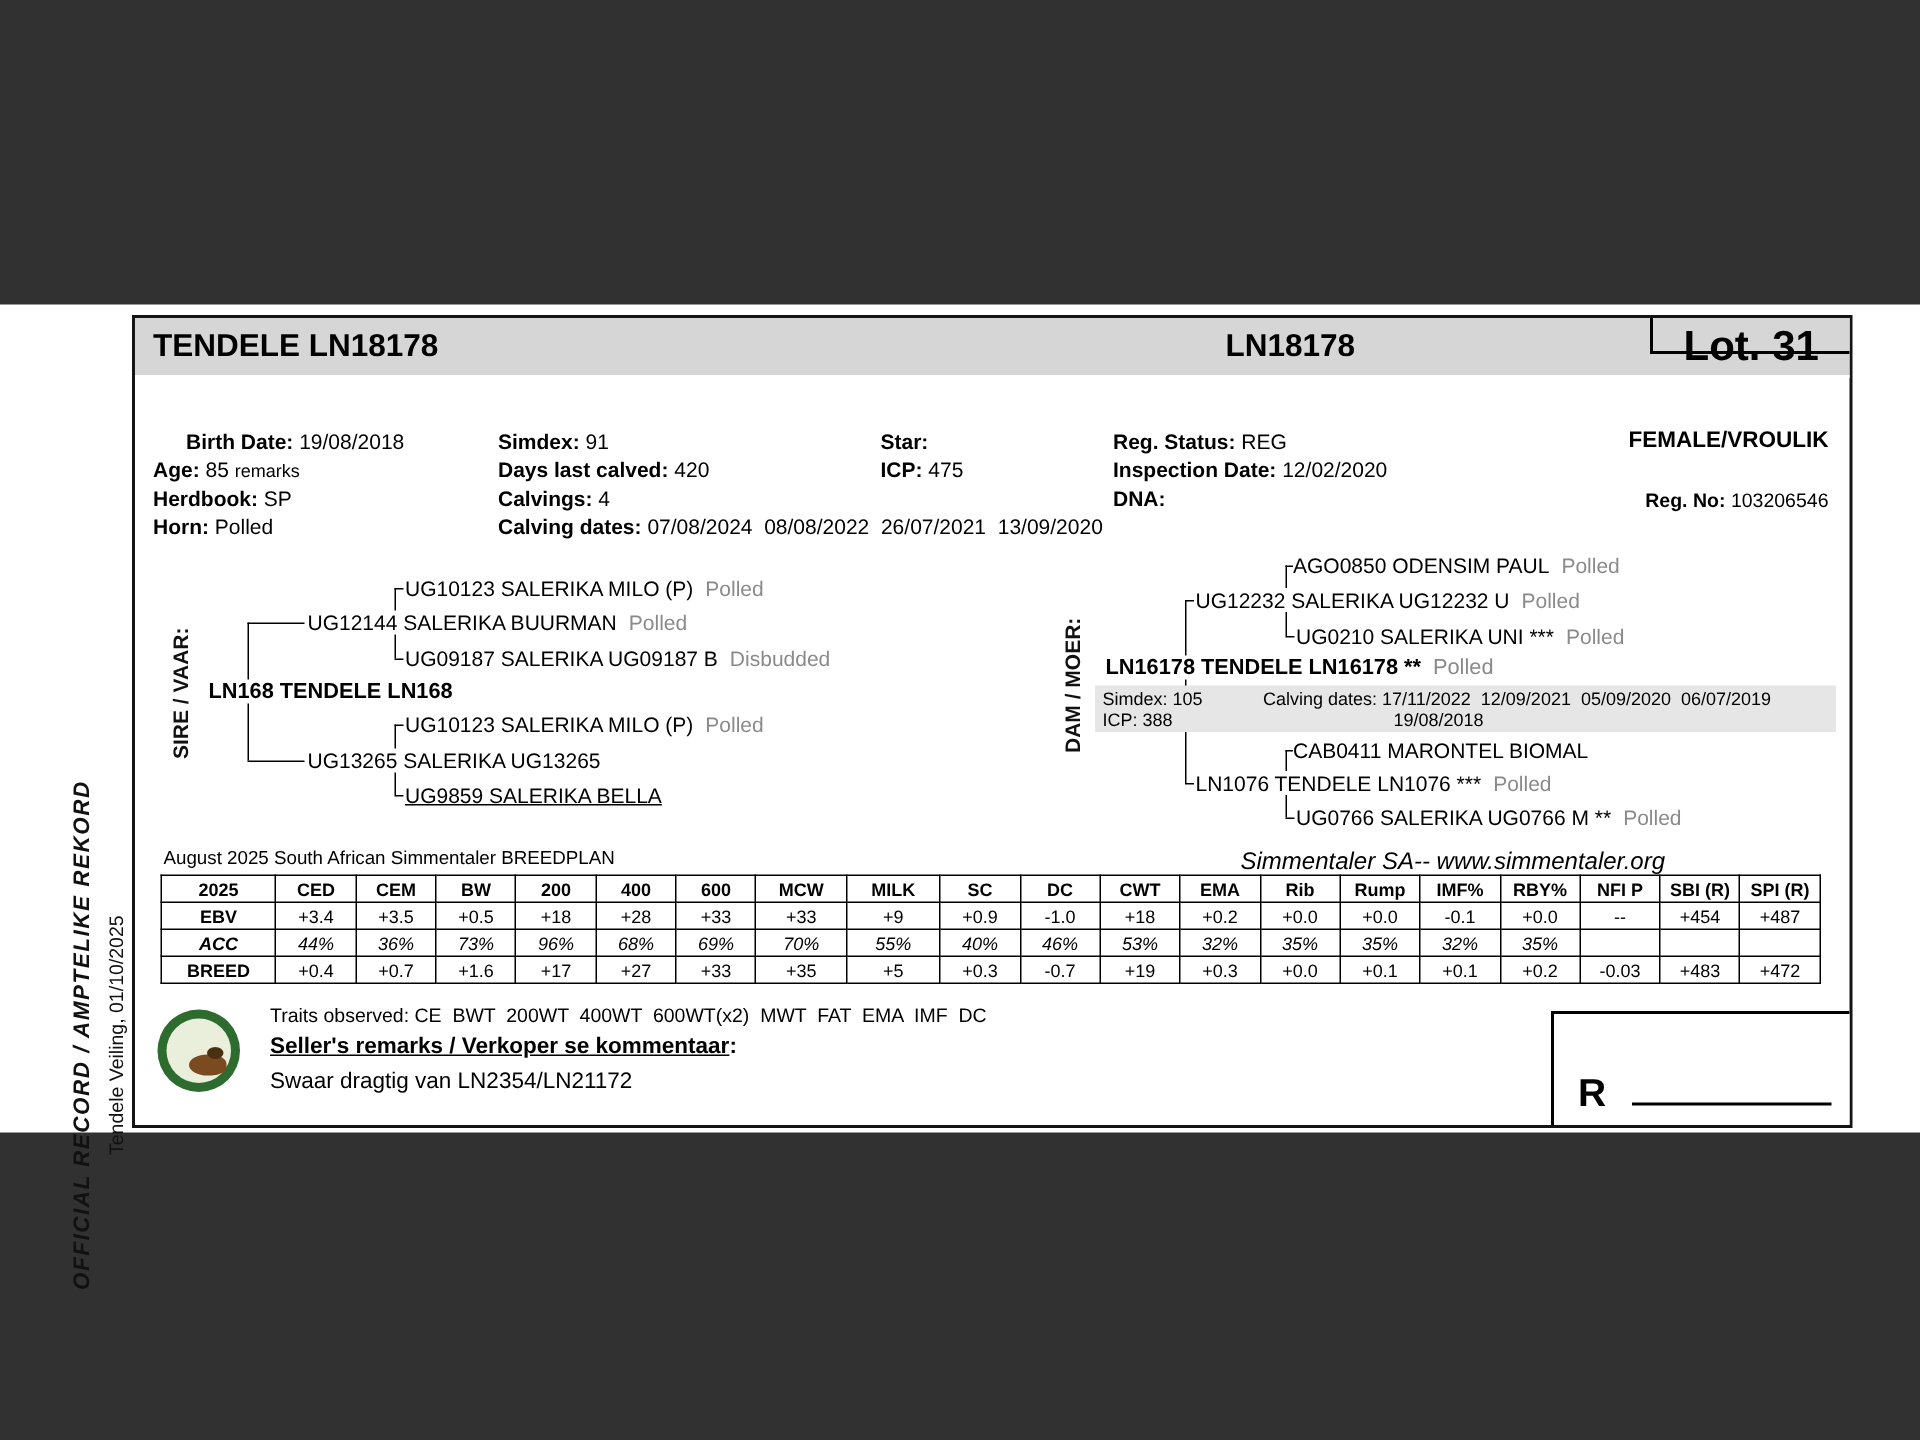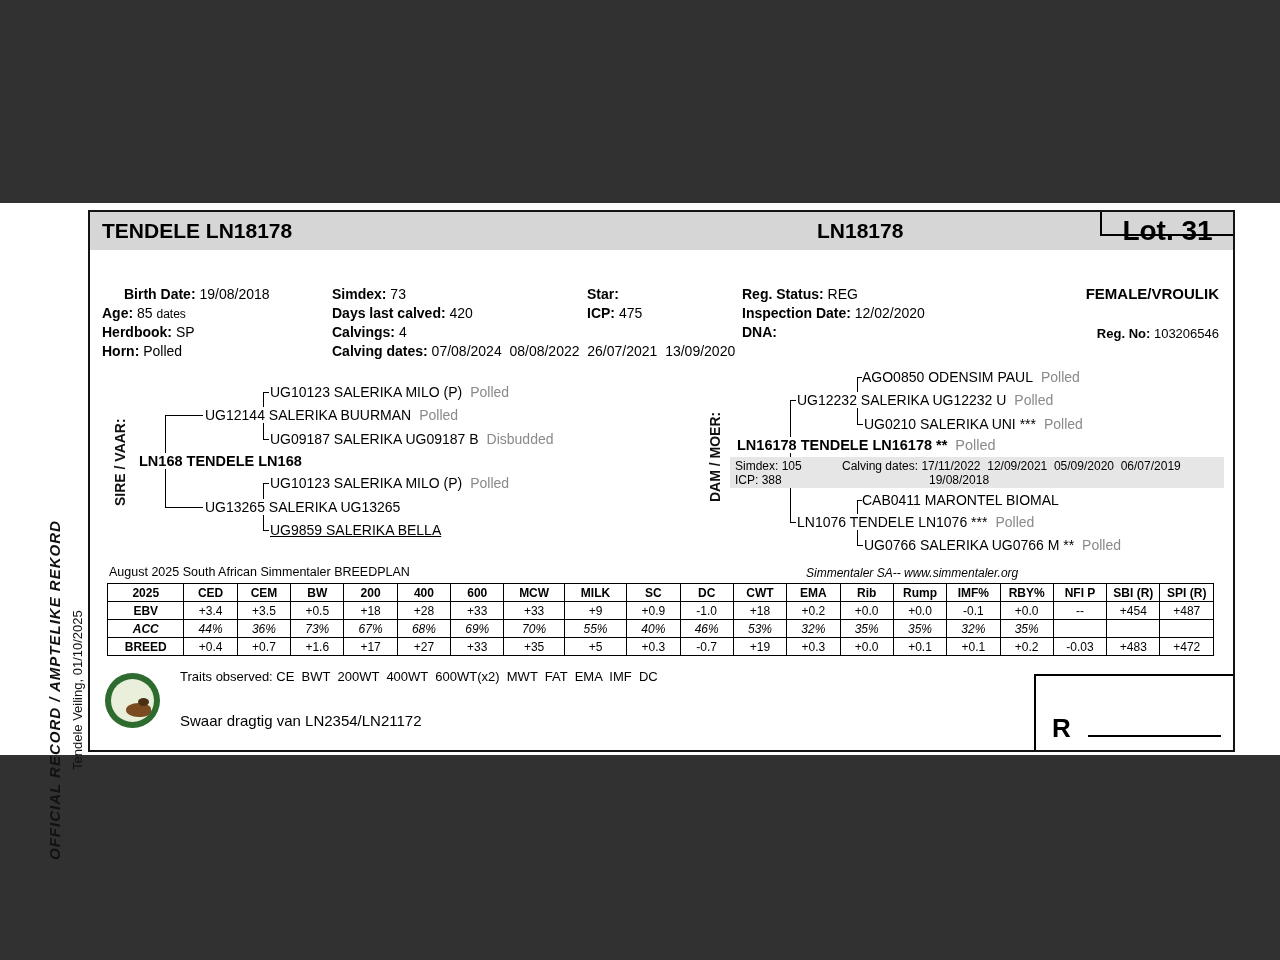--- a/index.html
+++ b/index.html
@@ -36,21 +36,21 @@
   .pnode .tag { color:#8a8a8a; margin-left:8px; }
   .pbold { font-weight:bold; font-size:14.5px; }
   .vl { position:absolute; width:1px; background:#000; }
   .hl { position:absolute; height:1px; background:#000; }
   .plabel { position:absolute; font-weight:bold; font-size:14px; text-align:center; color:#111; }
   .damstrip { position:absolute; left:640px; top:245px; width:494px; height:31px; background:#e6e6e6; }
   .damstrip span { position:absolute; font-size:12px; white-space:pre; }
 
   
   .cap-left { position:absolute; left:19px; top:353px; font-size:12.5px; }
-  .cap-right { position:absolute; left:716px; top:354px; font-size:12px; font-style:italic; }
+  .cap-right { position:absolute; left:737px; top:354px; font-size:16px; font-style:italic; }
   .bp { position:absolute; left:17px; top:371px; width:1107px; border-collapse:collapse; table-layout:fixed; font-size:12px;border-radius:30px; }
   .bp th, .bp td { border:1px solid #000; height:18px; text-align:center; padding:0 1px; overflow:hidden; white-space:nowrap; }
   .bp th { font-weight:bold; }
   .r-ebv td { font-weight:normal;text-align:center; }
   .r-acc th, .r-acc td { font-style:italic; }
   .r-acc th { font-weight:bold; }
   .r-breed td { font-weight:normal; }
 
   
   .logo { position:absolute; left:15px; top:461px; width:55px; height:55px; border-radius:50%; background:#2d6b2f; }
@@ -77,26 +77,26 @@
 
   <div class="hdr">
     <span class="hdr-title">TENDELE LN18178</span>
     <span class="hdr-id">LN18178</span>
     <div class="lotbox">
       <span>Lot. 31</span>
     </div>
   </div>
 
   <span class="icell" style="left:12px; top:74px;margin-left:22px;"><b>Birth Date:</b> <span>19/08/2018</span></span>
-  <span class="icell" style="left:242px; top:74px;"><b>Simdex:</b> <span>73</span></span>
+  <span class="icell" style="left:242px; top:74px;"><b>Simdex:</b> <span>91</span></span>
   <span class="icell" style="left:497px; top:74px;"><b>Star:</b> <span></span></span>
   <span class="icell" style="left:652px; top:74px;"><b>Reg. Status:</b> <span>REG</span></span>
   <span class="iright" style="top:73px;">FEMALE/VROULIK</span>
 
-  <span class="icell" style="left:12px; top:93px;"><b>Age:</b> <span>85</span> <span class="small">dates</span></span>
+  <span class="icell" style="left:12px; top:93px;"><b>Age:</b> <span>85</span> <span class="small">remarks</span></span>
   <span class="icell" style="left:242px; top:93px;"><b>Days last calved:</b> <span>420</span></span>
   <span class="icell" style="left:497px; top:93px;"><b>ICP:</b> <span>475</span></span>
   <span class="icell" style="left:652px; top:93px;"><b>Inspection Date:</b> <span>12/02/2020</span></span>
 
   <span class="icell" style="left:12px; top:112px;"><b>Herdbook:</b> <span>SP</span></span>
   <span class="icell" style="left:242px; top:112px;"><b>Calvings:</b> <span>4</span></span>
   <span class="icell" style="left:652px; top:112px;"><b>DNA:</b> <span></span></span>
   <span class="iregno" style="top:114px;padding-left:40px;"><b>Reg. No:</b> <span>103206546</span></span>
 
   <span class="icell" style="left:12px; top:131px;"><b>Horn:</b> <span>Polled</span></span>
@@ -215,21 +215,21 @@
       <td>+0.0</td>
       <td>--</td>
       <td>+454</td>
       <td>+487</td>
     </tr>
     <tr class="r-acc">
       <th>ACC</th>
       <td>44%</td>
       <td>36%</td>
       <td>73%</td>
-      <td>67%</td>
+      <td>96%</td>
       <td>68%</td>
       <td>69%</td>
       <td>70%</td>
       <td>55%</td>
       <td>40%</td>
       <td>46%</td>
       <td>53%</td>
       <td>32%</td>
       <td>35%</td>
       <td>35%</td>
@@ -264,19 +264,20 @@
   </tbody>
     </table>
 
   <div class="logo">
     <div class="logo-inner">
       <div class="logo-cow"></div>
       <div class="logo-cow2"></div>
     </div>
   </div>
   <div class="traits">Traits observed: CE  BWT  200WT  400WT  600WT(x2)  MWT  FAT  EMA  IMF  DC</div>
+  <div class="remarks-h"><span class="u">Seller's remarks / Verkoper se kommentaar</span><span>:</span></div>
   <div class="remarks-t">Swaar dragtig van LN2354/LN21172</div>
   <div class="pricebox">
     <span class="price-r">R</span>
     <div class="price-line"></div>
   </div>
 
 </div>
 
 </body></html>

